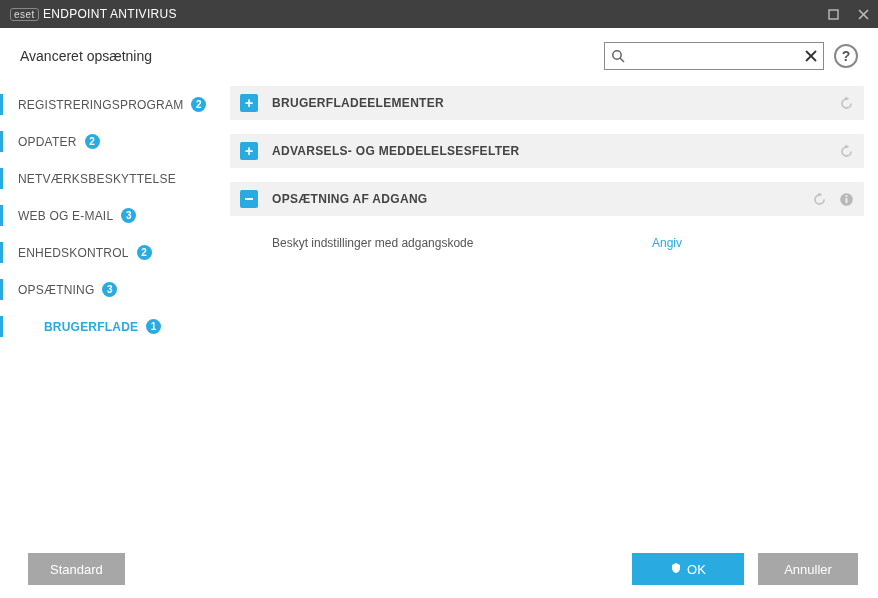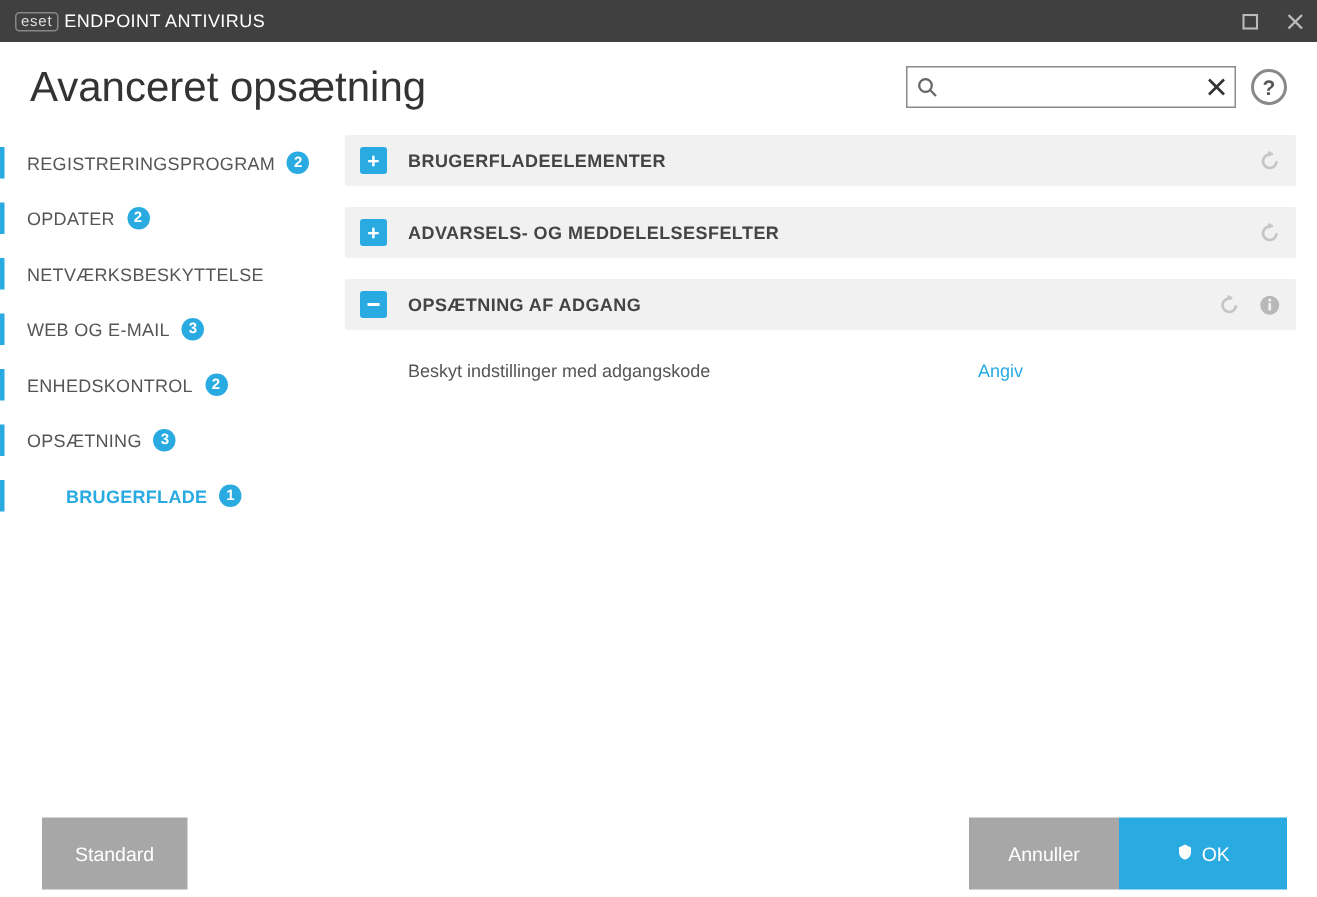--- a/index.html
+++ b/index.html
@@ -8,21 +8,21 @@
   
   .titlebar { height: 28px; background: #404040; color: #fff; display: flex; align-items: center; padding: 0 0 0 10px; font-size: 12px; justify-content: center; }
   .titlebar .brand { display: flex; align-items: center; gap: 4px; }
   .titlebar .brand .logo { font-size: 10px; border: 1px solid #888; border-radius: 3px; padding: 0 3px; color:#ddd; letter-spacing:0.5px; }
   .titlebar .brand .name { font-weight: 300; letter-spacing: 0.3px; }
   .titlebar .winctrls { margin-left: auto; display: flex; }
   .titlebar .winctrls .wc { width: 30px; height: 28px; display: flex; align-items: center; justify-content: center; color: #bbb; cursor: pointer; }
 
   
   .headerrow { display: flex; align-items: center; padding: 14px 20px 8px 20px; }
-  .headerrow h1 { font-size: 28px; font-weight: 400; color: #333; }
+  .headerrow h1 { font-size: 14px; font-weight: 400; color: #333; }
   .headerrow .spacer { flex: 1; }
   .searchbox { display: flex; align-items: center; border: 1px solid #8a8a8a; width: 220px; height: 28px; padding: 0 6px; background:#fff; }
   .searchbox input { border: none; outline: none; flex: 1; font-size: 13px; background: transparent; }
   .searchbox .si { color: #666; display:flex; align-items:center; }
   .helpbtn { margin-left: 10px; width: 24px; height: 24px; border: 2px solid #888; border-radius: 50%; display: flex; align-items: center; justify-content: center; color: #555; font-weight: bold; font-size: 14px; cursor: pointer; }
 
   
   .bodyarea { display: flex; height: calc(598px - 28px - 56px - 58px); }
 
   
@@ -42,21 +42,21 @@
   .section .right { margin-left: auto; display: flex; gap: 12px; align-items:center; }
   .section .ricon { color: #c5c5c5; display:flex; align-items:center; }
   .section.expanded { margin-bottom: 0; background:#f1f1f1; }
   .section.expanded .togglebox { }
   .subrow { display: flex; align-items: center; padding: 20px 10px 12px 42px; font-size: 12px; color: #555; }
   .subrow .label { flex: 0 0 380px; }
   .subrow .link { color: #29abe2; cursor: pointer; }
 
   
   .footer { position: absolute; left: 0; right: 0; bottom: 0; height: 58px; display: flex; align-items: center; padding: 0 20px 0 28px; }
-  .btn { height: 48px; padding: 0 22px; border: none; font-size: 13px; cursor: pointer; display:flex; align-items:center; justify-content:center; gap:5px;text-align:right; }
+  .btn { height: 32px; padding: 0 22px; border: none; font-size: 13px; cursor: pointer; display:flex; align-items:center; justify-content:center; gap:5px;text-align:right; }
   .btn.default { background: #a7a7a7; color: #fff; }
   .btn.ok { background: #29abe2; color: #fff; min-width: 112px; }
   .btn.cancel { background: #a7a7a7; color: #fff; min-width: 100px; margin-left: 14px; }
   .footer .spacer { flex: 1; }
 </style>
 </head>
 <body>
 
 <div class="titlebar">
   <div class="brand">
@@ -193,22 +193,22 @@
       <span class="label">Beskyt indstillinger med adgangskode</span>
       <span class="link">Angiv</span>
     </div>
 
   </div>
 </div>
 
 <div class="footer">
   <button class="btn default">Standard</button>
   <div class="spacer"></div>
-  <button class="btn cancel">Annuller</button>
   <button class="btn ok">
     <span>
       <svg width="12" height="12" viewBox="0 0 12 12">
           <path d="M6 1 L10 3 V6 C10 9 8 10.5 6 11 C4 10.5 2 9 2 6 V3 Z" fill="#fff"></path>
         </svg>
     </span>
     <span>OK</span>
   </button>
+  <button class="btn cancel">Annuller</button>
 </div>
 
 </body></html>

